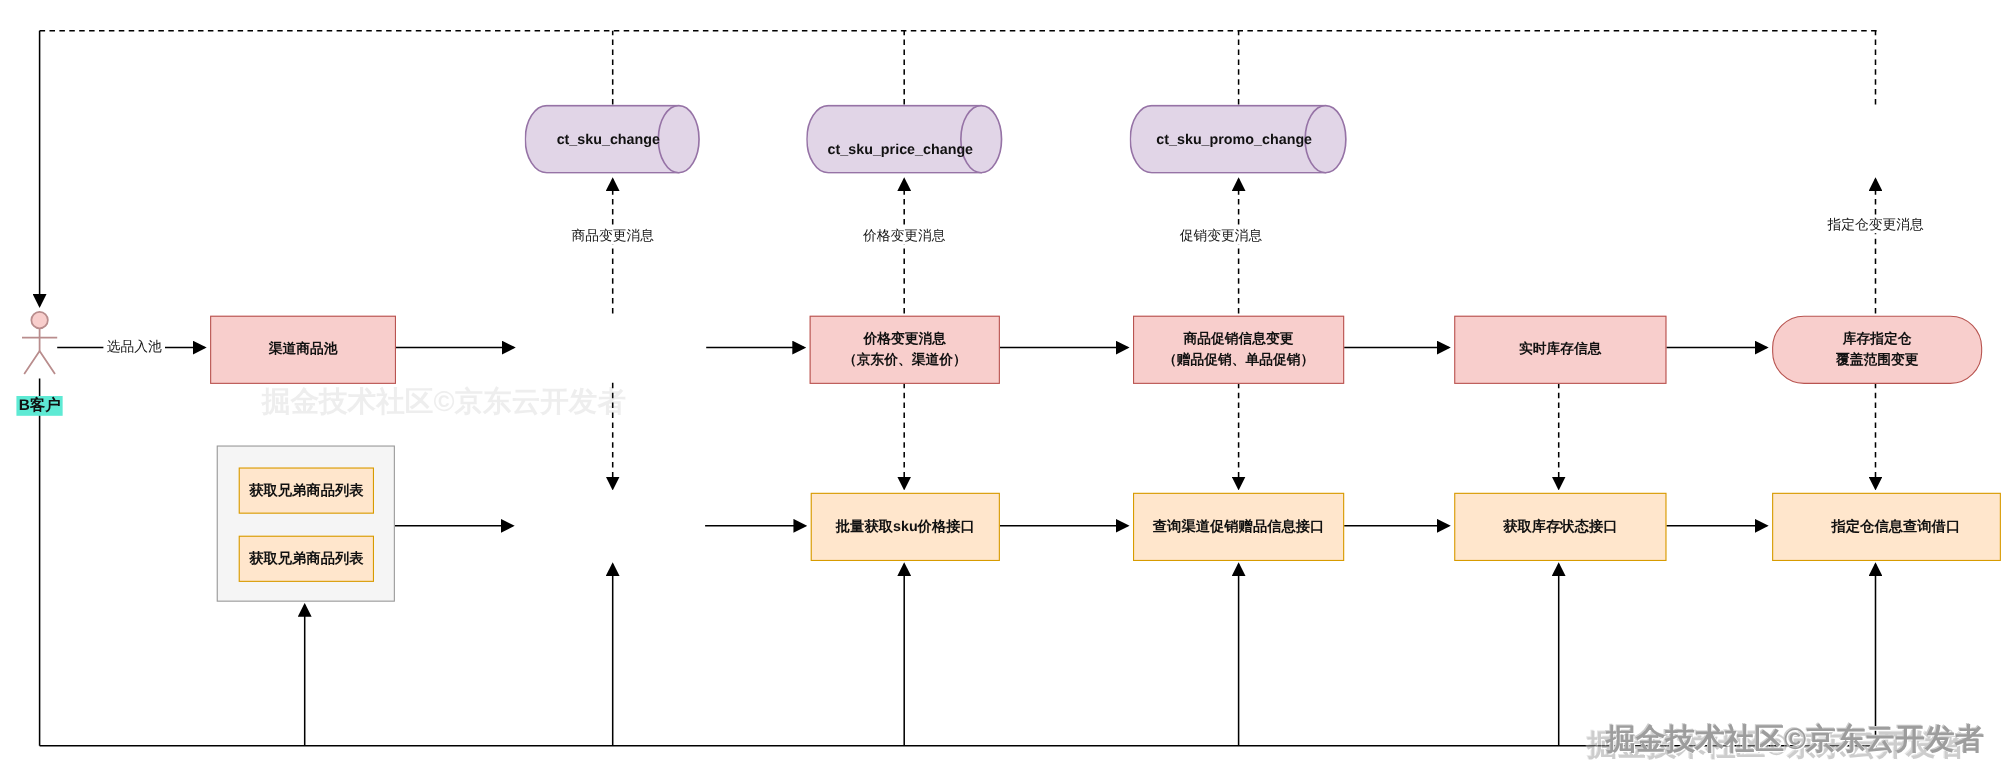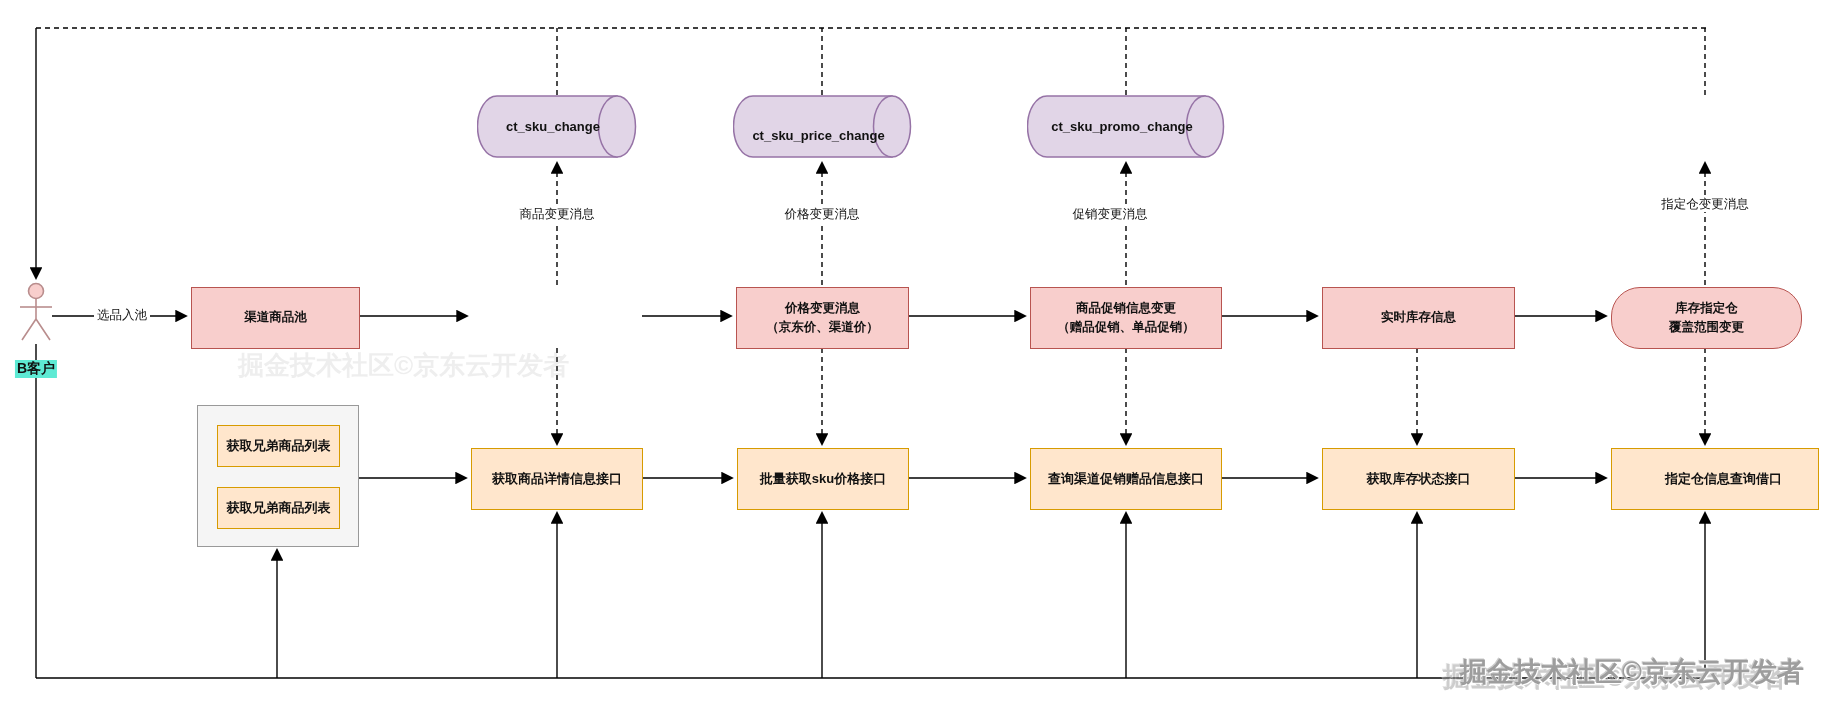--- a/index.html
+++ b/index.html
@@ -130,23 +130,20 @@
   </div>
 
   <div class="group" style="left:197px;top:405px;width:160px;height:140px;"></div>
   <div class="node yellow" style="left:217px;top:425px;width:121px;height:40px;font-size:13px;">
     <span>获取兄弟商品列表</span>
   </div>
   <div class="node yellow" style="left:217px;top:487px;width:121px;height:40px;font-size:13px;">
     <span>获取兄弟商品列表</span>
   </div>
 
-  <div class="node yellow" style="left:471px;top:448px;width:170px;height:60px;font-size:13px;">
-    <span>获取商品详情信息接口</span>
-  </div>
   <div class="node yellow" style="left:737px;top:448px;width:170px;height:60px;font-size:13px;">
     <span>批量获取sku价格接口</span>
   </div>
   <div class="node yellow" style="left:1030px;top:448px;width:190px;height:60px;font-size:13px;">
     <span>查询渠道促销赠品信息接口</span>
   </div>
   <div class="node yellow" style="left:1322px;top:448px;width:191px;height:60px;font-size:13px;">
     <span>获取库存状态接口</span>
   </div>
   <div class="node yellow" style="left:1611px;top:448px;width:189px;height:60px;font-size:13px;padding-left:17px;">

